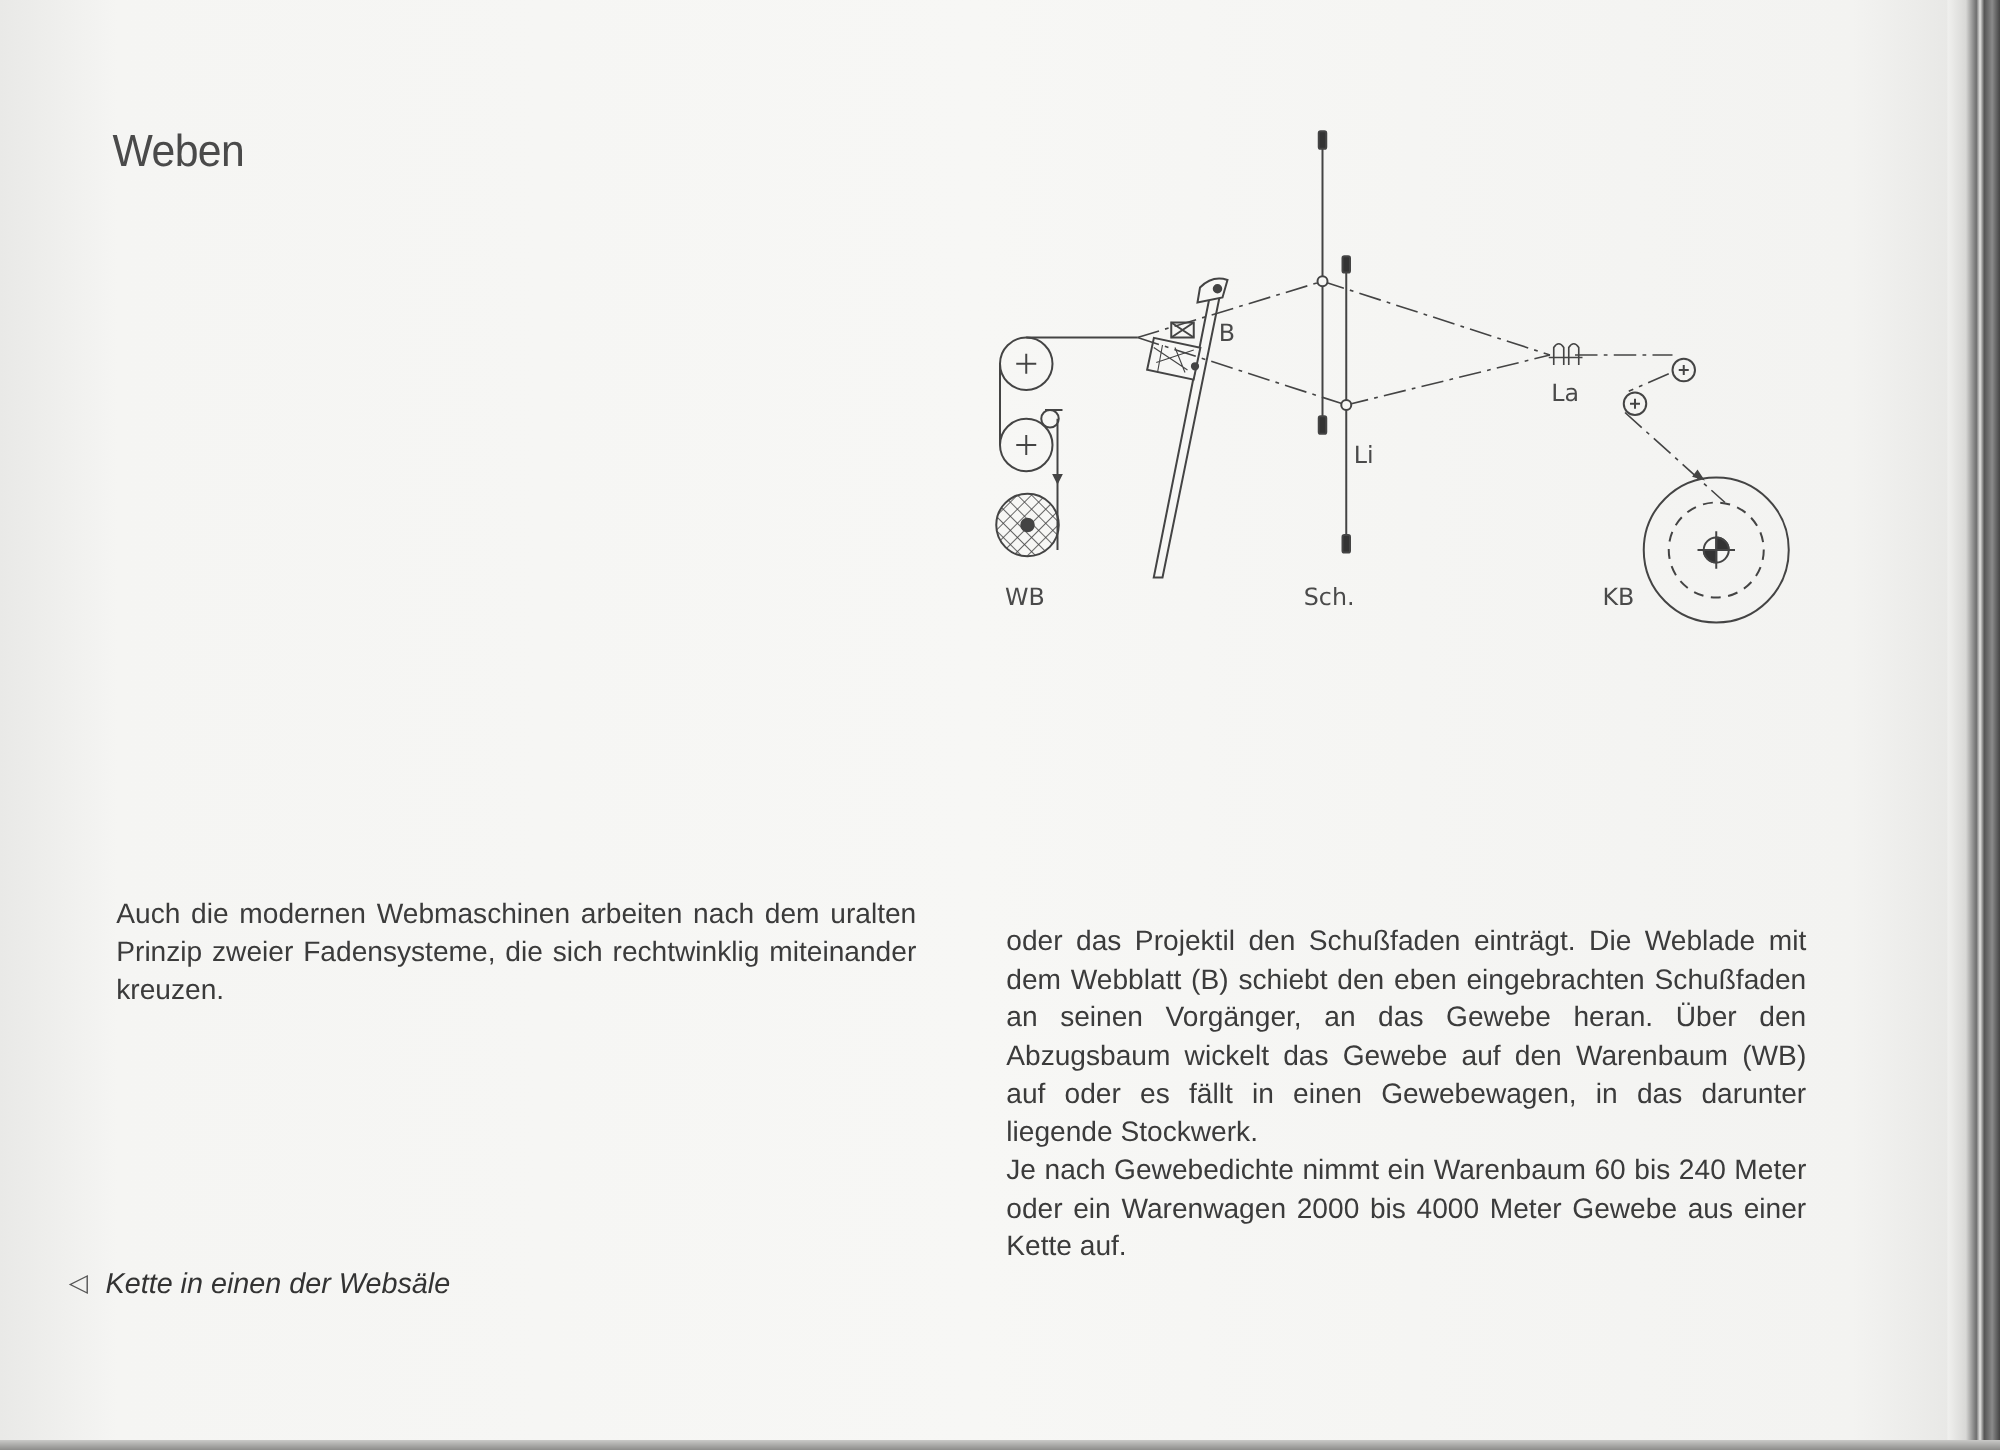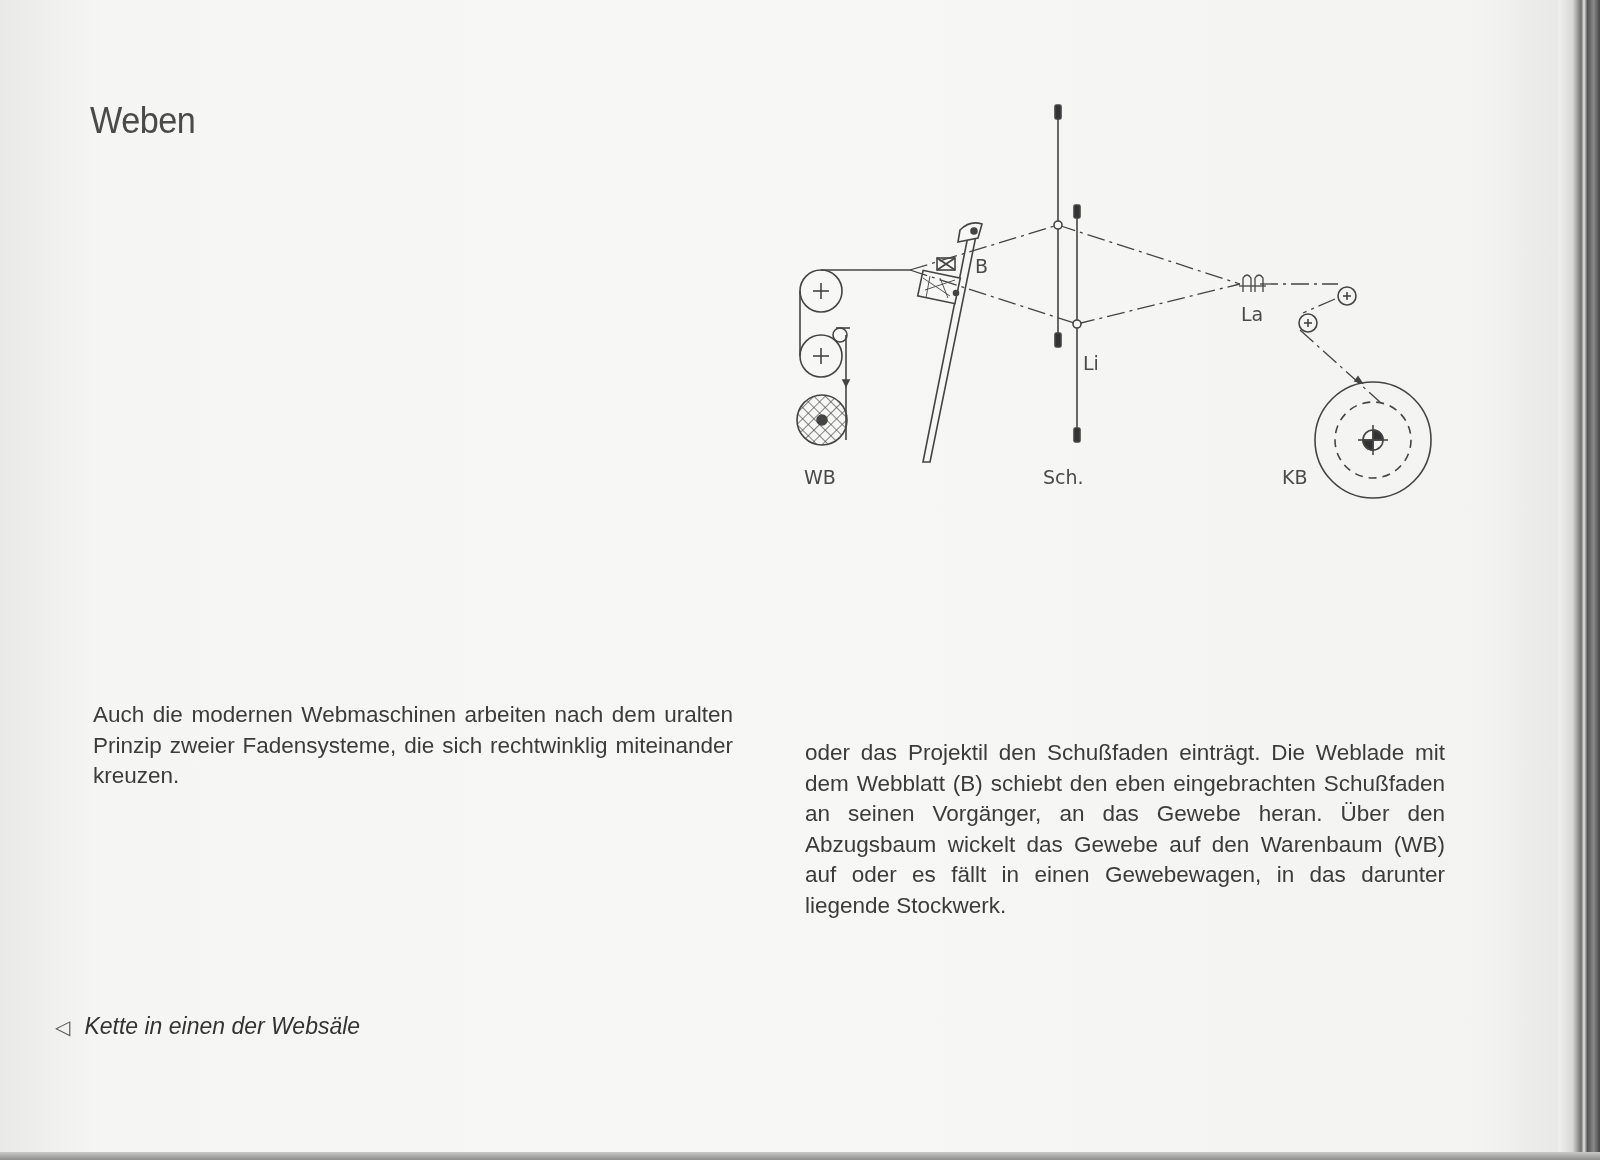--- a/index.html
+++ b/index.html
@@ -25,21 +25,21 @@
     position: absolute; left: 90px; top: 100px;
     font-size: 36px; color: #4a4a4a; letter-spacing: -0.5px;
     transform: scaleX(0.95); transform-origin: left;
   }
   .diagram { position: absolute; left: 780px; top: 90px; width: 680px; height: 430px; }
   .col {
     position: absolute; font-size: 22.5px; line-height: 30.5px; color: #3b3b3b;
     text-align: justify;
   }
   .col p { margin: 0; }
-  .col-left { left: 93px; top: 700px; width: 640px; }
+  .col-left { left: 93px; top: 716px; width: 640px; }
   .col-right { left: 805px; top: 738px; width: 640px; }
   .subhead { font-style: italic; margin-top: 18px !important; }
   .caption {
     position: absolute; left: 55px; top: 1013px; font-size: 23px; font-style: italic; color: #333;
     display: flex; align-items: center; gap: 14px;
   }
   .caption .tri { font-style: normal; font-size: 20px; color: #555; }
   .lbl { font-family: "DejaVu Sans", sans-serif; font-size: 19px; fill: #4a4a4a; }
 </style>
 </head>
@@ -152,18 +152,19 @@
   <text class="lbl" x="461" y="231">La</text>
   <text class="lbl" x="502" y="394">KB</text>
 </svg>
 
 <div class="col col-left">
   <p>Auch die modernen Webmaschinen arbeiten nach dem uralten Prinzip zweier Fadensysteme, die sich rechtwinklig miteinander kreuzen.</p>
 </div>
 
 <div class="col col-right">
   <p>oder das Projektil den Schußfaden einträgt. Die Weblade mit dem Webblatt (B) schiebt den eben eingebrachten Schußfaden an seinen Vorgänger, an das Gewebe heran. Über den Abzugsbaum wickelt das Gewebe auf den Warenbaum (WB) auf oder es fällt in einen Gewebewagen, in das darunter liegende Stockwerk.</p>
+  <p>Je nach Gewebedichte nimmt ein Warenbaum 60 bis 240 Meter oder ein Warenwagen 2000 bis 4000 Meter Gewebe aus einer Kette auf.</p>
 </div>
 
 <div class="caption">
   <span class="tri">◁</span>
   <span>Kette in einen der Websäle</span>
 </div>
 
 </body></html>

